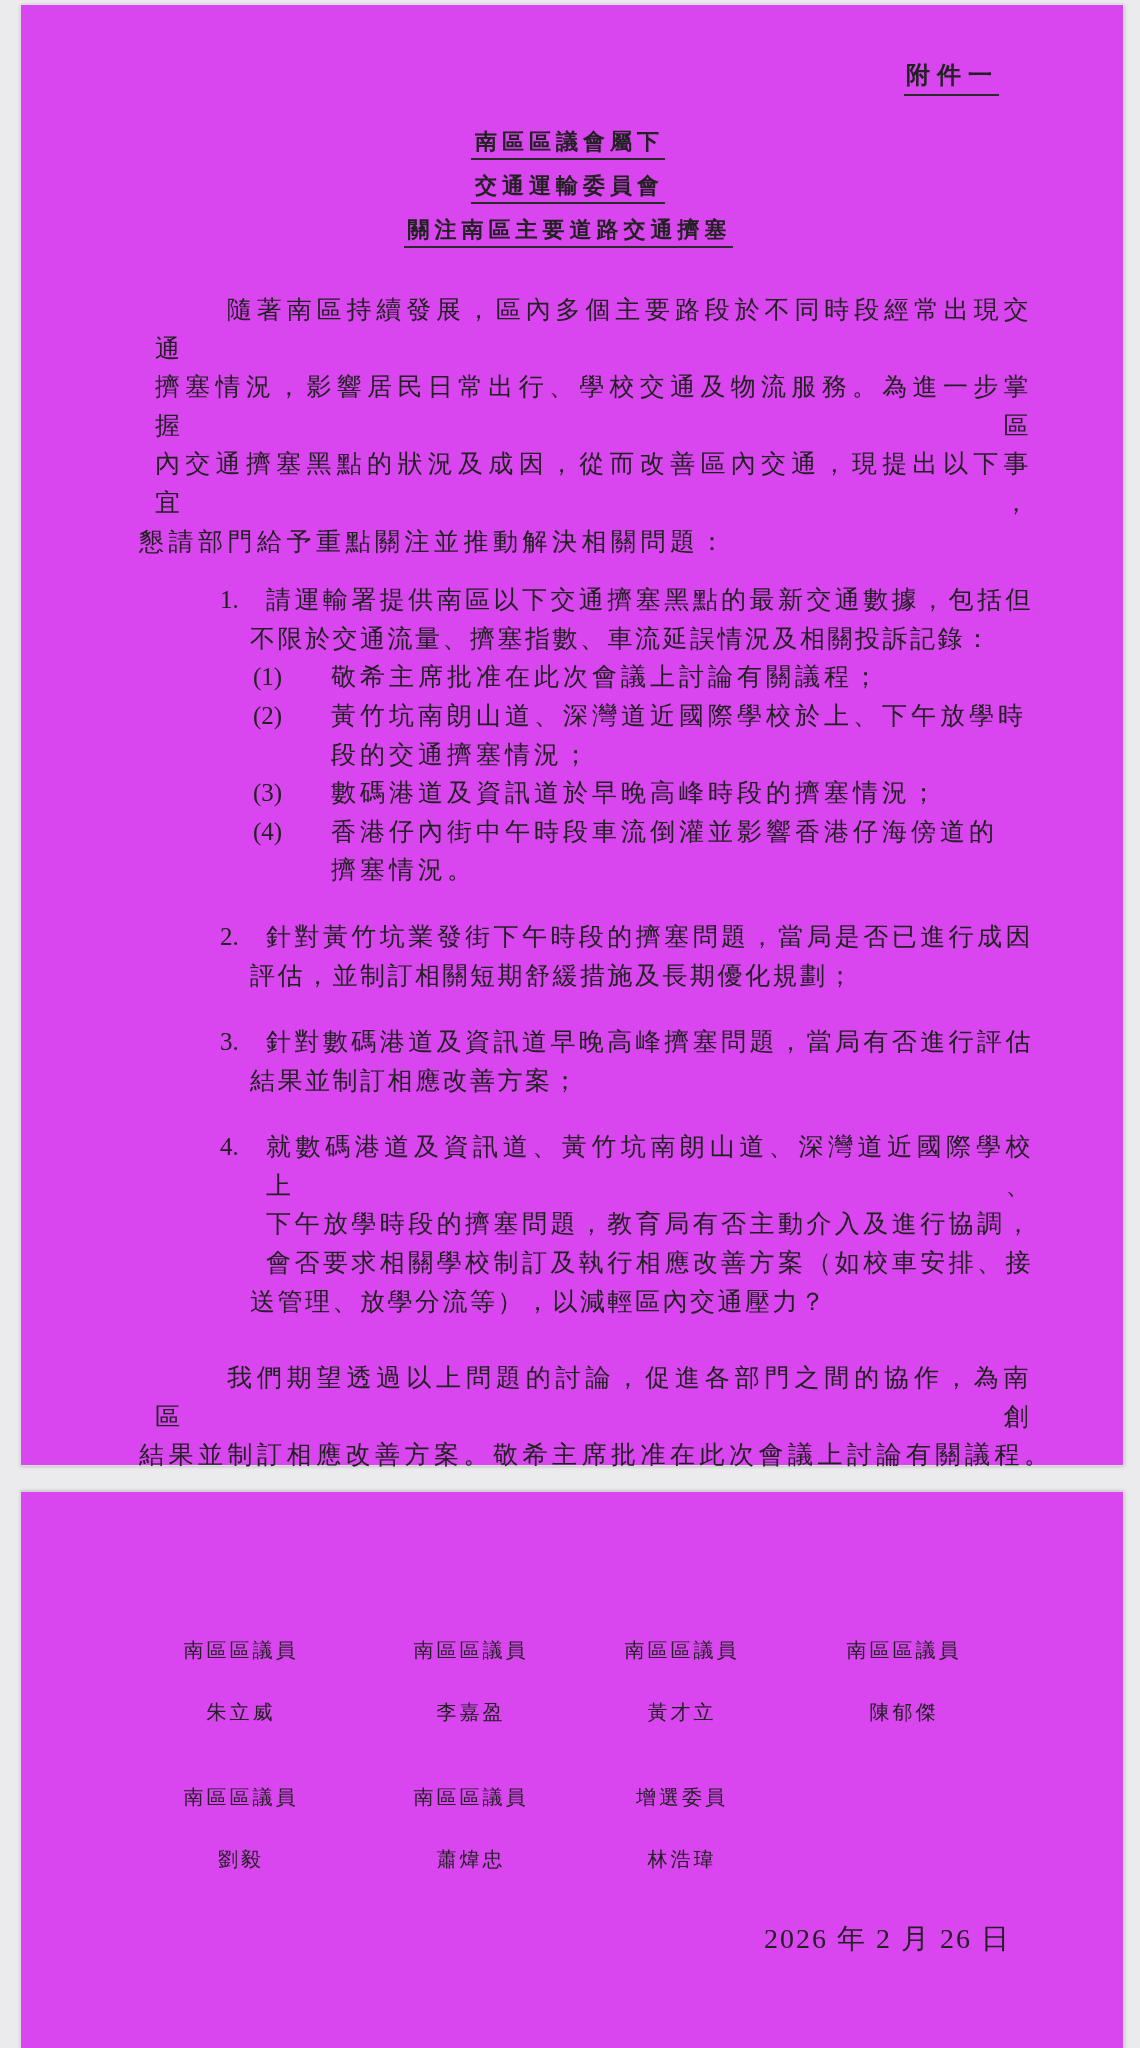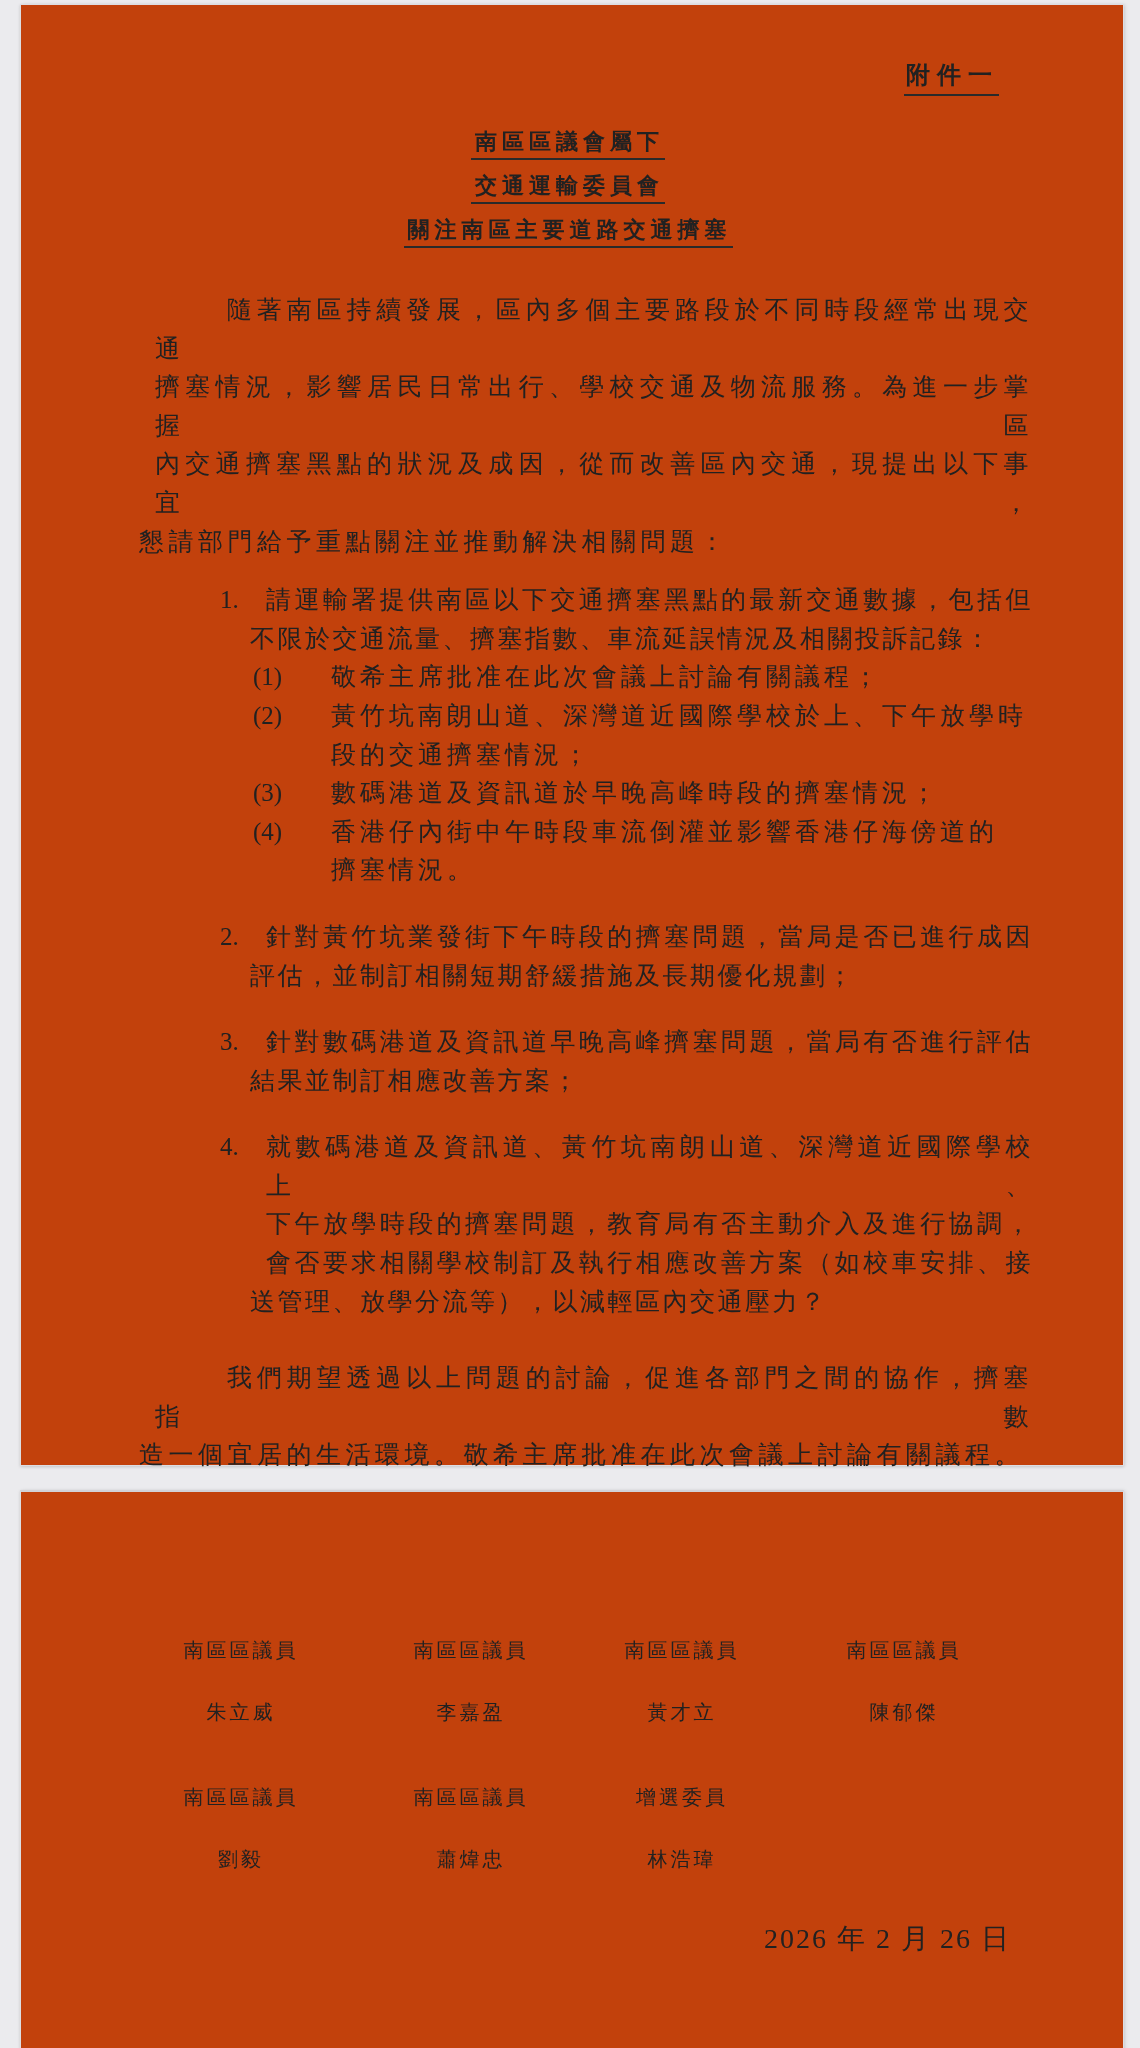--- a/index.html
+++ b/index.html
@@ -3,21 +3,21 @@
 <meta charset="utf-8">
 <style>
   html,body{margin:0;padding:0;}
   body{
     width:1140px;height:2048px;overflow:hidden;position:relative;
     background:#ebebee;
     font-family:"Liberation Serif","DejaVu Serif",serif;
     color:#212121;
   }
   .page{
-    position:absolute;left:20px;width:1104px;background:#c2410c;
+    position:absolute;left:20px;width:1104px;background:#d946ef;
     border:1px solid #dddde2;box-sizing:border-box;
     box-shadow:0 1px 3px rgba(0,0,0,.14), 2px 0 4px rgba(0,0,0,.05);
   }
   .page1{top:4px;height:1462px;}
   .page2{top:1490px;height:600px;border-top:2px solid #d2d2d8;}
   
   .annex{
     position:absolute;top:54px;right:124px;
     font-size:24px;font-weight:bold;letter-spacing:7px;
     border-bottom:2px solid #2a2a2a;padding:0 0 3px 2px;
@@ -163,22 +163,22 @@
               <div class="line">送管理、放學分流等），以減輕區內交通壓力？</div>
             </div>
             <div class="sub-items">
               
             </div>
           </div>
         </div>
 
       <div class="para closing">
 
-      <div class="line full ind">我們期望透過以上問題的討論，促進各部門之間的協作，擠塞指數</div>
-          <div class="line">造一個宜居的生活環境。敬希主席批准在此次會議上討論有關議程。</div>
+      <div class="line full ind">我們期望透過以上問題的討論，促進各部門之間的協作，為南區創</div>
+          <div class="line">結果並制訂相應改善方案。敬希主席批准在此次會議上討論有關議程。</div>
         </div>
 
     </div>
   </div>
 
   <div class="page page2">
 
     <div class="sig-row row1">
 
     <div class="sig-cell">

